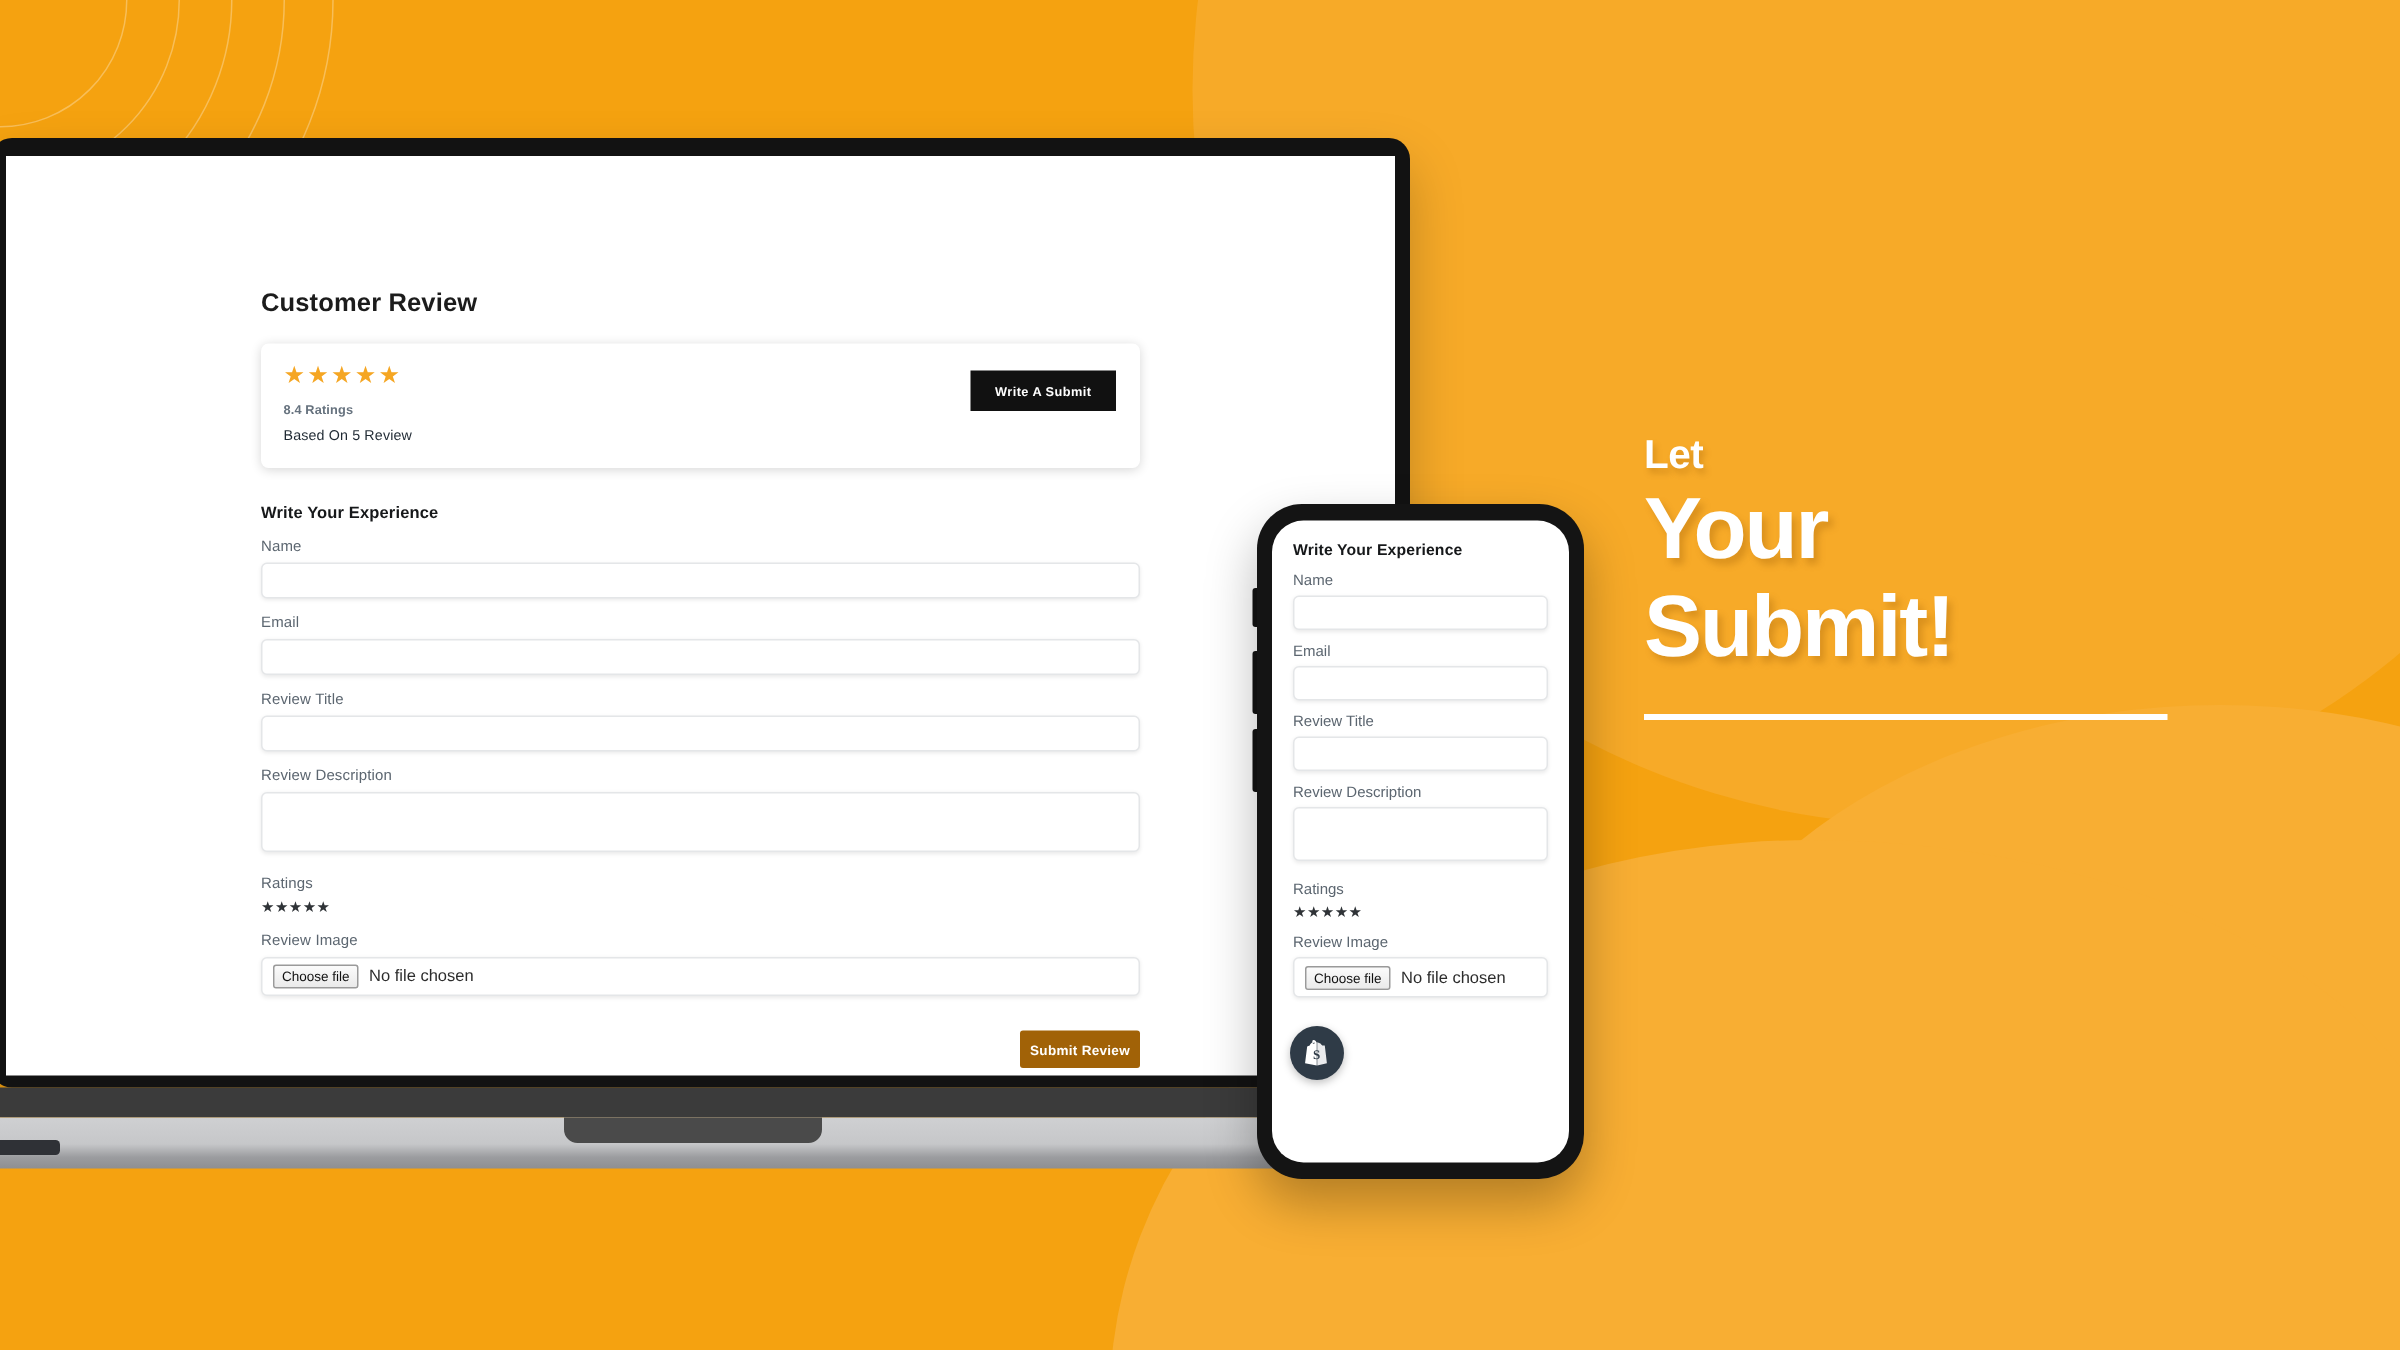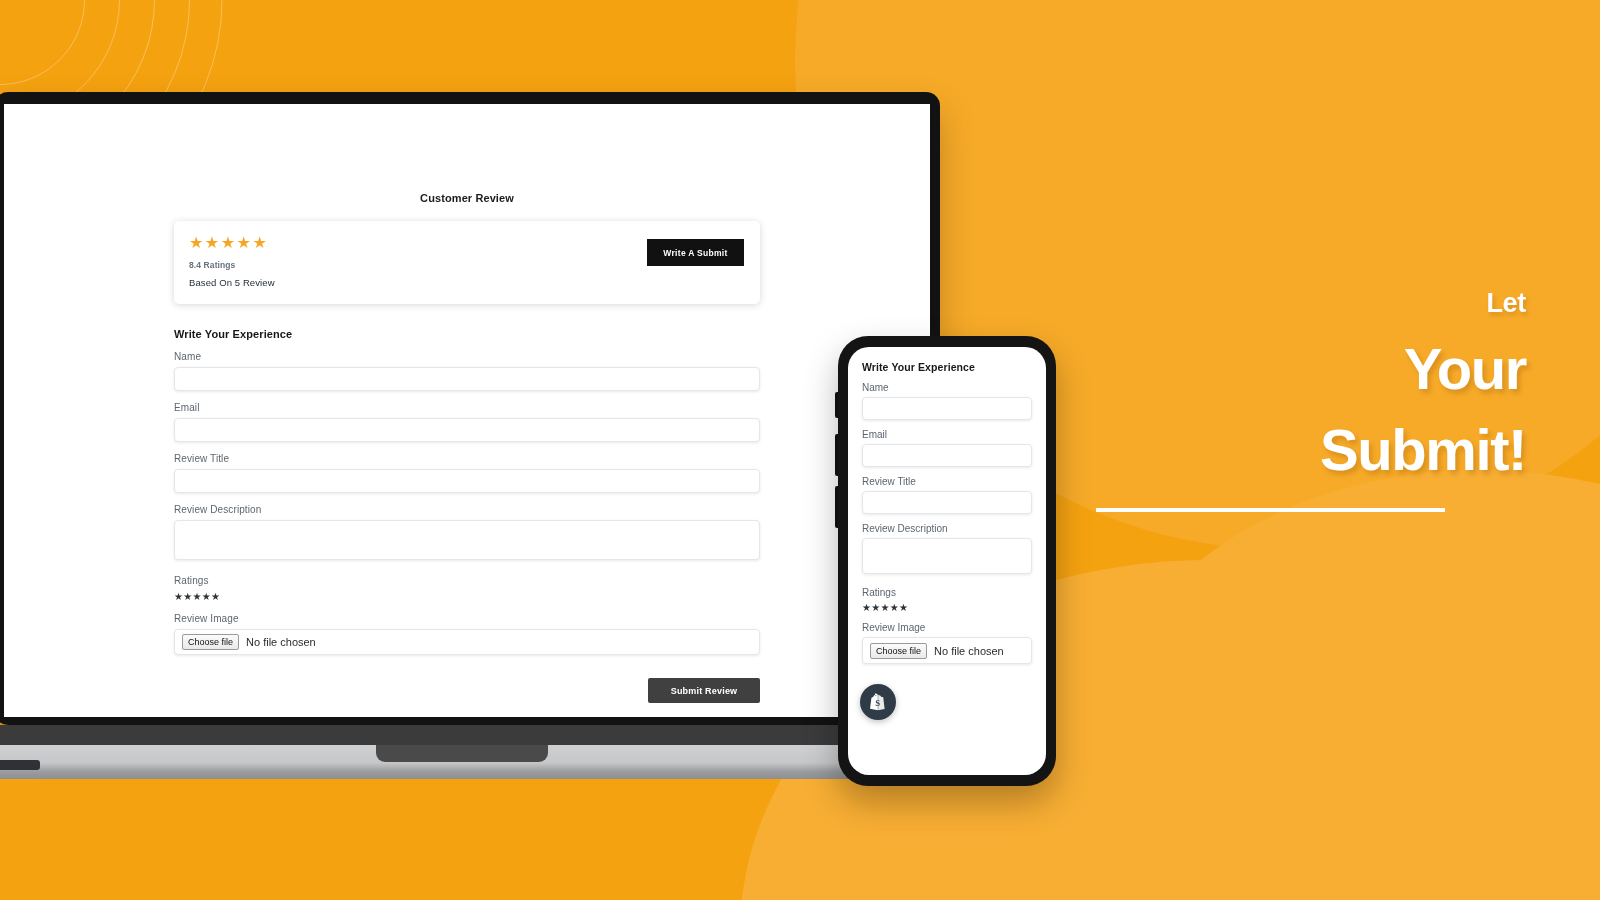--- a/index.html
+++ b/index.html
@@ -121,22 +121,21 @@
   }
 
   
   .page {
     position: relative;
     width: 100%;
     height: 100%;
     padding: 0 170px;
   }
   .page-title {
-    text-align: center;
-    font-size: 11px;
+    font-size: 17px;
     font-weight: bold;
     color: #1c1c1c;
     margin-top: 88px;
     letter-spacing: 0.1px;
   }
   .summary-card {
     margin-top: 17px;
     background: #ffffff;
     border-radius: 5px;
     box-shadow: 0 1px 7px rgba(0,0,0,0.16);
@@ -251,28 +250,28 @@
     font-size: 11px;
     color: #2c2c2c;
     margin-left: 7px;
   }
   .submit-row {
     margin-top: 23px;
     display: flex;
     justify-content: flex-end;
   }
   .btn-submit {
-    background: #404040;
+    background: #a16207;
     color: #ffffff;
     border: none;
     font-family: "Liberation Sans", sans-serif;
     font-size: 9px;
     font-weight: bold;
     letter-spacing: 0.2px;
-    width: 112px;
+    width: 80px;
     height: 25px;
     border-radius: 2px;
     cursor: pointer;
   }
 
   
   .shopify-badge {
     position: absolute;
     border-radius: 50%;
     background: #2f3b47;
@@ -364,37 +363,36 @@
     align-items: center;
     padding: 0 7px;
   }
 
   
   #hero {
     position: absolute;
     left: 1096px;
     top: 290px;
     width: 430px;
-    text-align: right;
   }
   .hero-let {
     font-size: 27px;
     font-weight: bold;
     color: #ffffff;
     line-height: 1;
     letter-spacing: -0.3px;
     text-shadow: 2px 3px 4px rgba(140,80,0,0.28);
   }
   .hero-big {
     font-size: 58px;
     font-weight: bold;
     color: #ffffff;
     line-height: 0.98;
     letter-spacing: -1.4px;
-    margin-top: 24px;
+    margin-top: 8px;
     text-shadow: 3px 4px 5px rgba(140,80,0,0.28);
   }
   .hero-rule {
     margin-top: 29px;
     width: 349px;
     height: 4px;
     background: #ffffff;
   }
 </style>
 </head>

